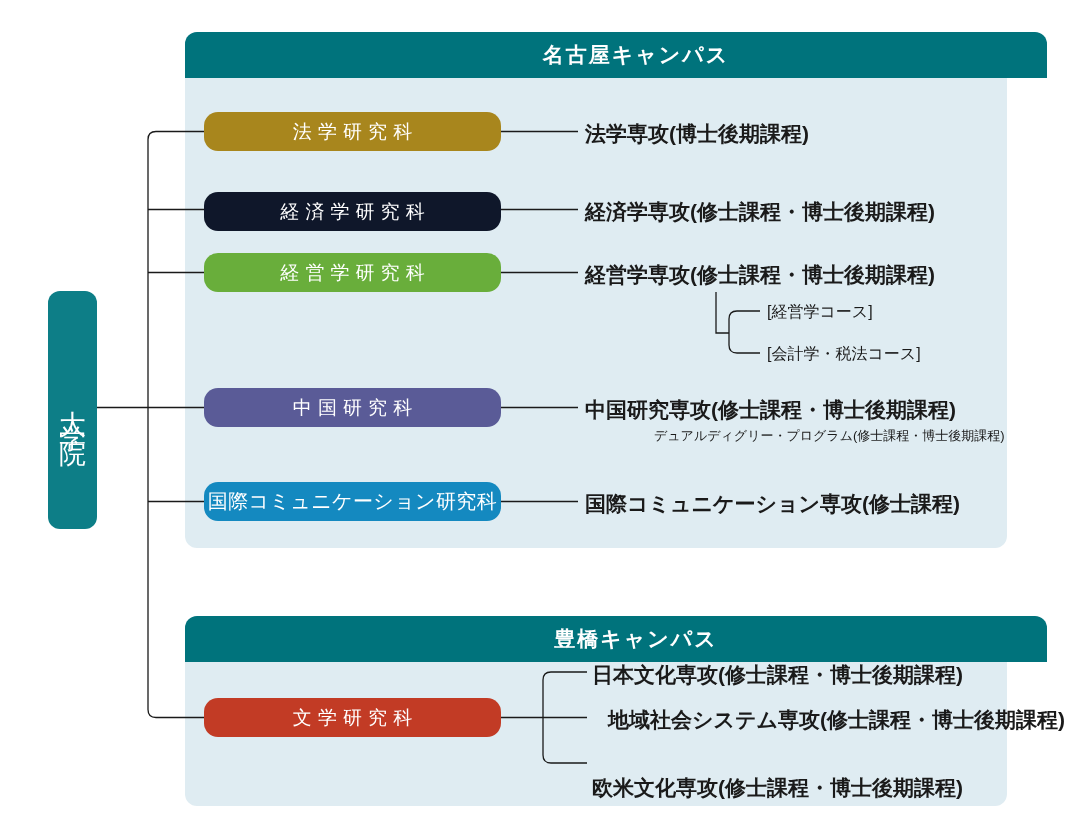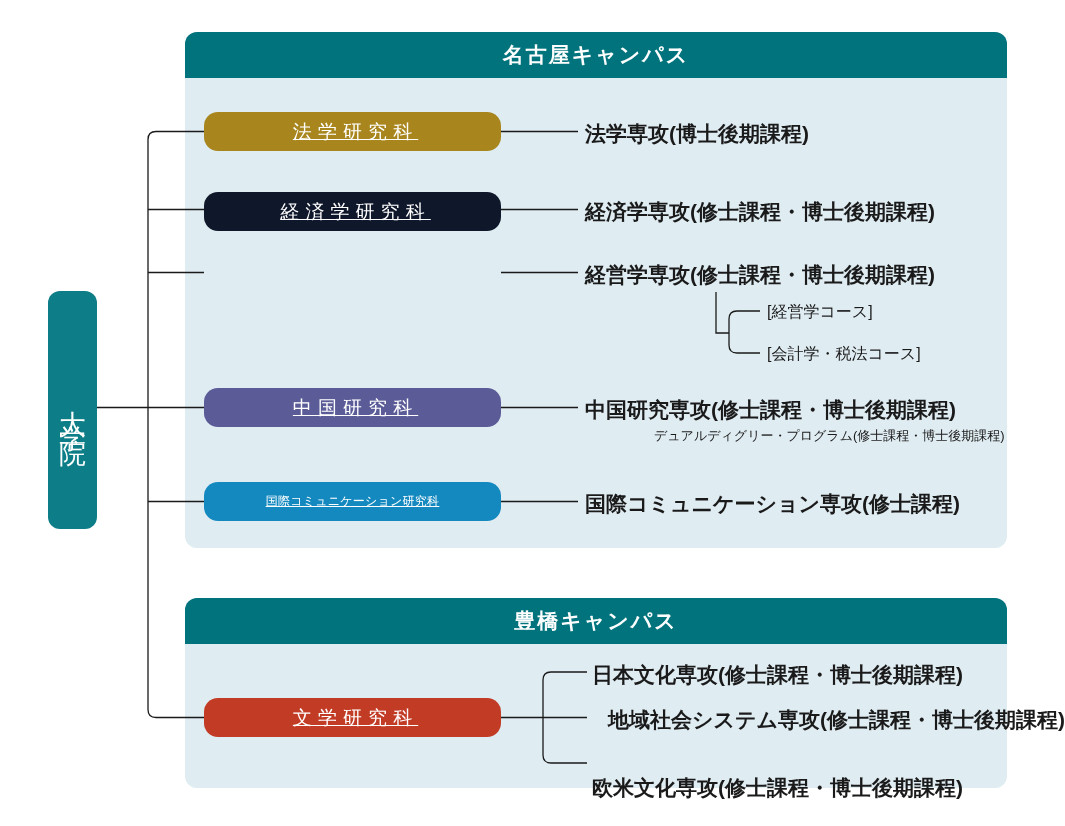--- a/index.html
+++ b/index.html
@@ -10,36 +10,35 @@
     color:#1a1a1a;
     overflow:hidden;
   }
   .lines{position:absolute;left:0;top:0;width:1065px;height:826px;}
   .lines path{fill:none;stroke:currentColor;stroke-width:1.3px;}
   .panel{
     position:absolute;left:185px;width:822px;
     border-radius:12px;
   }
   .panel-nagoya{top:32px;height:516px;}
-  .panel-toyohashi{top:598px;height:190px;}
+  .panel-toyohashi{top:616px;height:190px;}
   .panel-header{
     position:absolute;left:0;top:0;width:100%;height:46px;
     border-radius:12px 12px 0 0;
     display:flex;align-items:center;justify-content:center;
-    color:#ffffff;font-size:21px;font-weight:bold;letter-spacing:2px;
+    color:#ffffff;font-size:21px;font-weight:bold;letter-spacing:2px;padding-left:40px;
   }
   .dept{
     position:absolute;left:204px;width:297px;height:39px;
     border-radius:14px;
     display:flex;align-items:center;justify-content:center;
     color:#ffffff;
-    text-decoration:underline;
   }
   .dept-label{font-size:19px;letter-spacing:0.32em;text-indent:0.32em;white-space:nowrap;}
-  .dept-label.long{font-size:12px;letter-spacing:0.02em;text-indent:0;}
+  .dept-label.long{font-size:20px;letter-spacing:0.02em;text-indent:0;}
   .root-box{
     position:absolute;left:48px;top:291px;width:49px;height:238px;
     border-radius:12px;
     display:flex;align-items:center;justify-content:center;
     color:#ffffff;
   }
   .root-label{
     writing-mode:vertical-rl;text-orientation:upright;
     font-size:27px;letter-spacing:14px;white-space:nowrap;
   }
@@ -91,20 +90,23 @@
   <div class="root-box" style="background: rgb(13, 126, 135);">
     <span class="root-label">大学院</span>
   </div>
 
   <div class="dept" style="top: 112px; background: rgb(168, 134, 29);">
     <span class="dept-label">法学研究科</span>
   </div>
   <div class="dept" style="top: 192px; background: #0f172a; justify-content: center;">
     <span class="dept-label">経済学研究科</span>
   </div>
+  <div class="dept" style="top: 253px; background: rgb(105, 174, 59);">
+    <span class="dept-label">経営学研究科</span>
+  </div>
   <div class="dept" style="top: 388px; background: rgb(90, 91, 151);">
     <span class="dept-label">中国研究科</span>
   </div>
   <div class="dept" style="top: 482px; background: rgb(20, 137, 192);">
     <span class="dept-label long">国際コミュニケーション研究科</span>
   </div>
 
   <div class="dept" style="top: 698px; background: rgb(194, 59, 37);">
     <span class="dept-label">文学研究科</span>
   </div>

